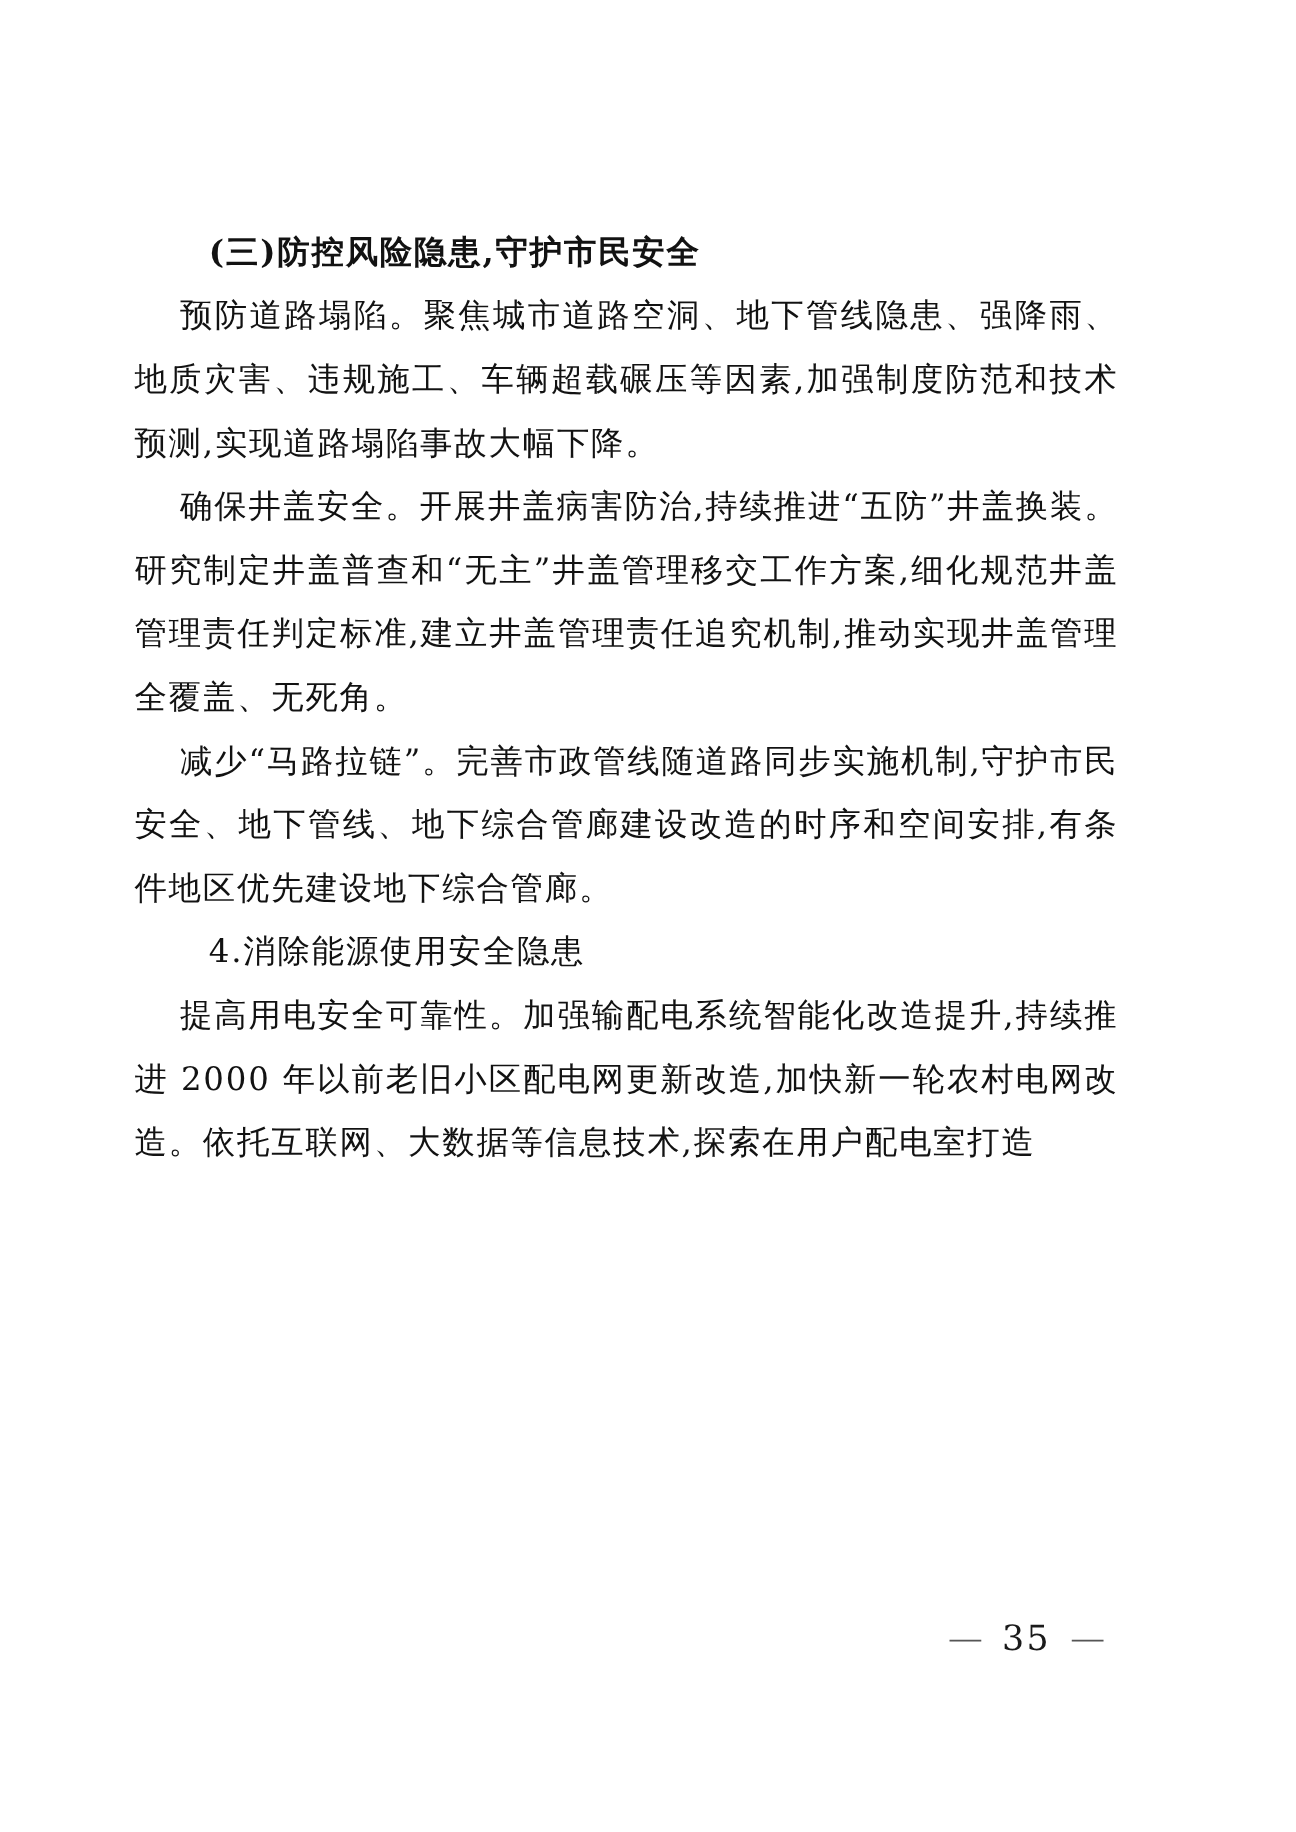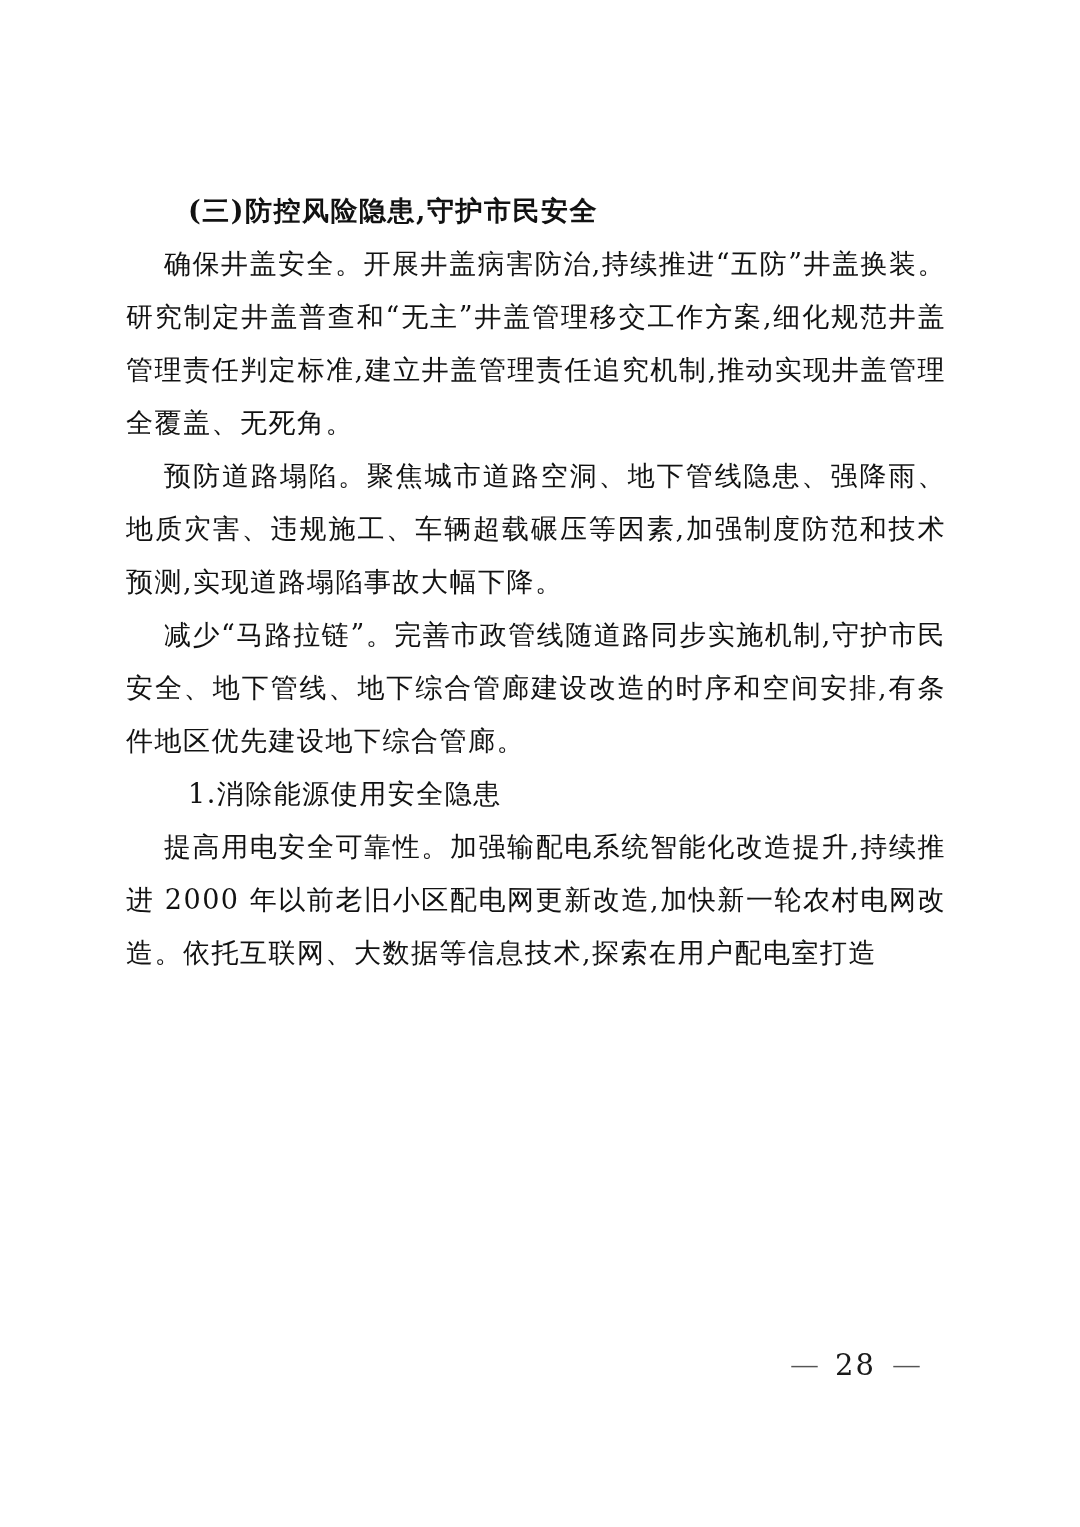--- a/index.html
+++ b/index.html
@@ -11,21 +11,21 @@
     position: relative;
     width: 1080px;
     height: 1527px;
     background: #ffffff;
     overflow: hidden;
     font-family: "DejaVu Serif", "Liberation Serif", serif;
     color: #121212;
   }
   .content {
     position: absolute;
-    left: 126px;
+    left: 112px;
     top: 184px;
     width: 820px;
   }
   .content p {
     margin: 0;
     font-size: 27px;
     line-height: 53px;
     letter-spacing: 1.5px;
     text-align: justify;
     text-justify: inter-character;
@@ -65,31 +65,31 @@
 </style>
 </head>
 <body>
 
 <div class="page">
 
   <div class="content">
     <p class="heading">(三)防控风险隐患,守护市民安全</p>
 
 
+    <p class="para">预防道路塌陷。聚焦城市道路空洞、地下管线隐患、强降雨、地质灾害、违规施工、车辆超载碾压等因素,加强制度防范和技术预测,实现道路塌陷事故大幅下降。</p>
+
     <p class="para">确保井盖安全。开展井盖病害防治,持续推进“五防”井盖换装。研究制定井盖普查和“无主”井盖管理移交工作方案,细化规范井盖管理责任判定标准,建立井盖管理责任追究机制,推动实现井盖管理全覆盖、无死角。</p>
-
-    <p class="para">预防道路塌陷。聚焦城市道路空洞、地下管线隐患、强降雨、地质灾害、违规施工、车辆超载碾压等因素,加强制度防范和技术预测,实现道路塌陷事故大幅下降。</p>
 
     <p class="para">减少“马路拉链”。完善市政管线随道路同步实施机制,守护市民安全、地下管线、地下综合管廊建设改造的时序和空间安排,有条件地区优先建设地下综合管廊。</p>
 
-    <p class="subheading">1.消除能源使用安全隐患</p>
+    <p class="subheading">4.消除能源使用安全隐患</p>
 
 
     <p class="para">提高用电安全可靠性。加强输配电系统智能化改造提升,持续推进 2000 年以前老旧小区配电网更新改造,加快新一轮农村电网改造。依托互联网、大数据等信息技术,探索在用户配电室打造</p>
   </div>
 
   <div class="footer">
     <span class="dash">—</span>
-    <span class="num">28</span>
+    <span class="num">35</span>
     <span class="dash">—</span>
   </div>
 
 </div>
 
 </body></html>

